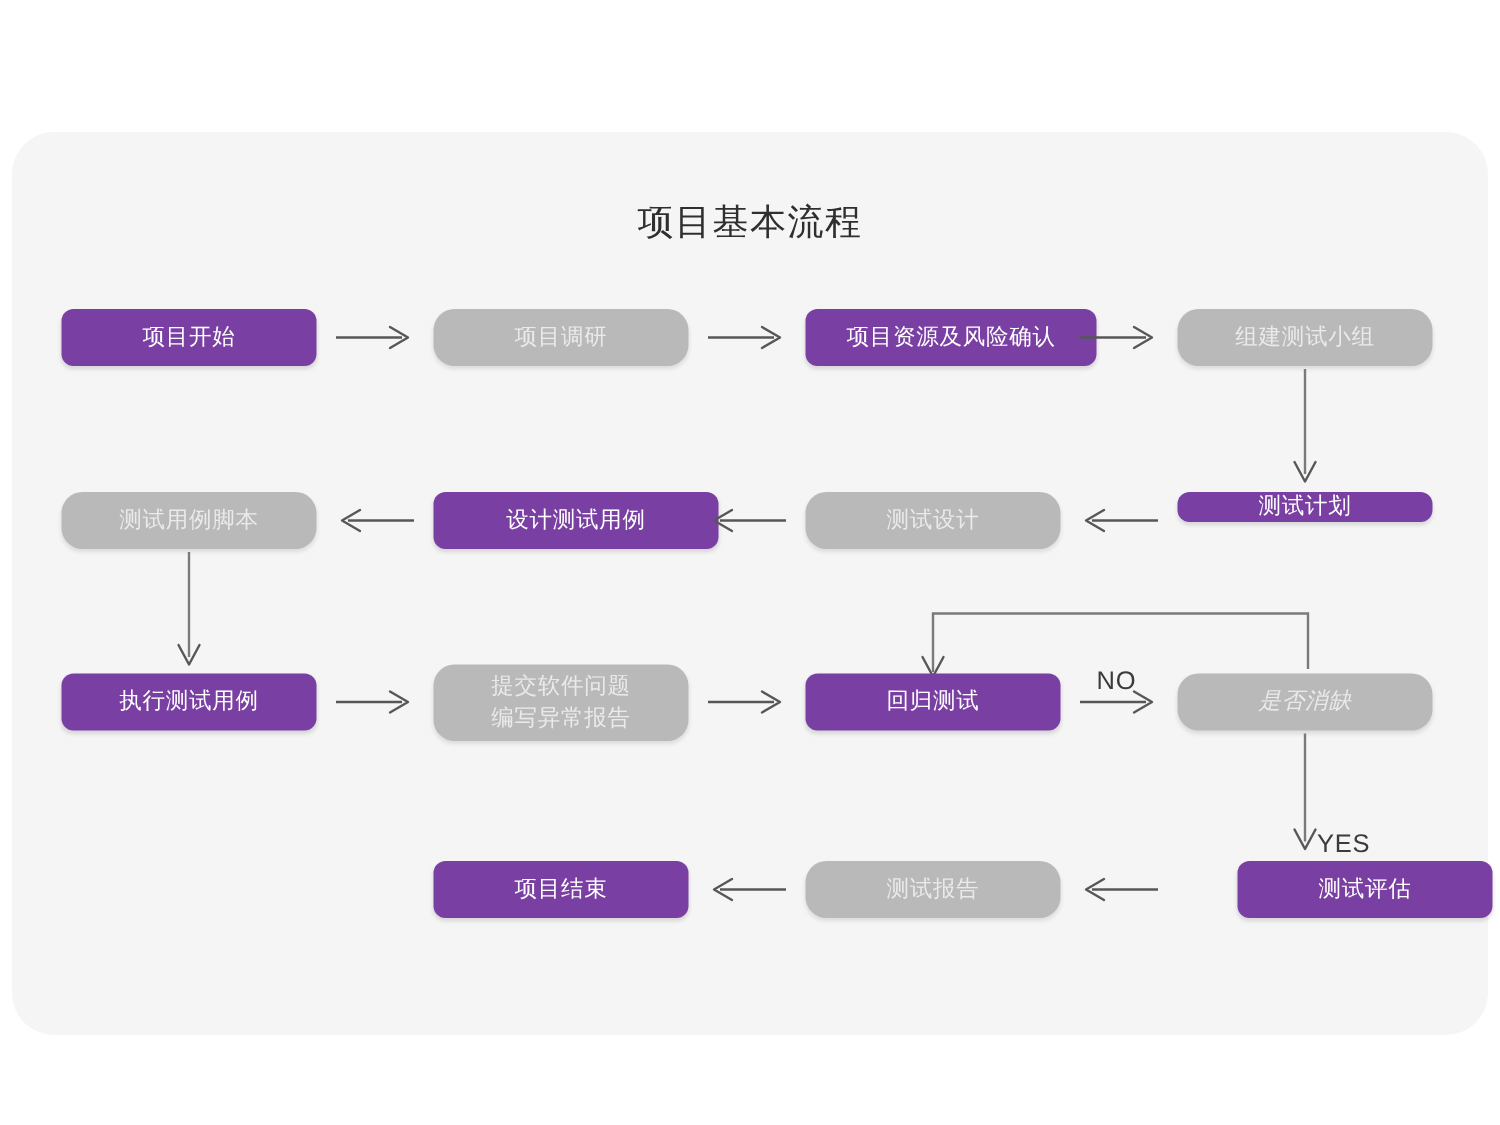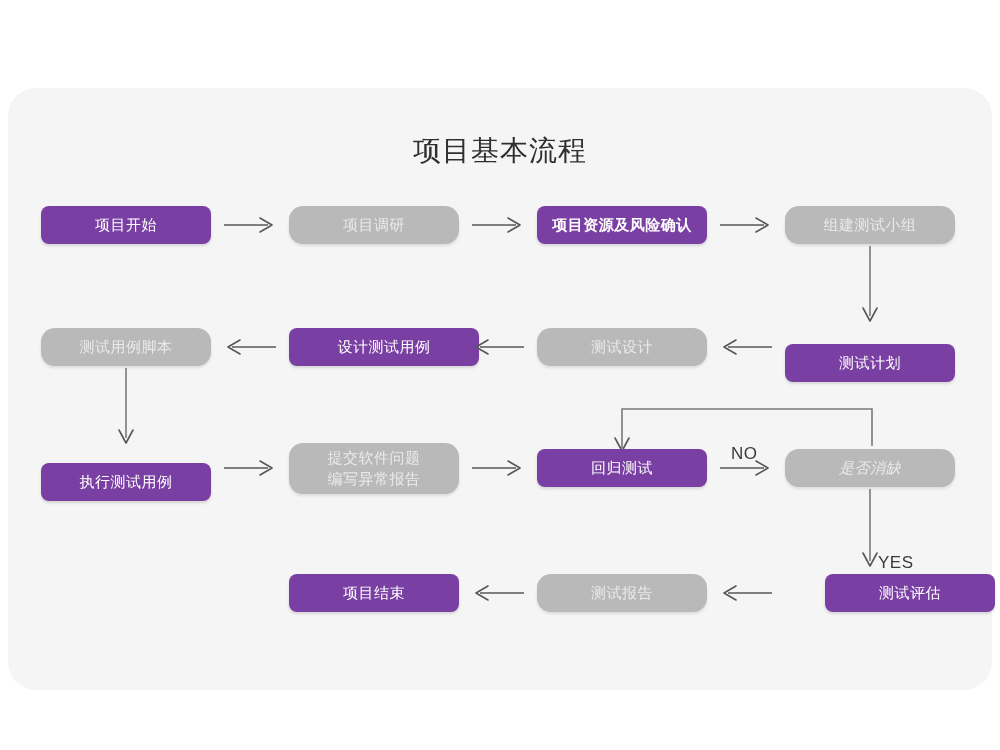--- a/index.html
+++ b/index.html
@@ -14,21 +14,21 @@
   .card{
     position:absolute;left:8px;top:88px;
     width:984px;height:602px;
     background:#f5f5f5;
     border-radius:28px;
   }
 
   .title{
     position:absolute;left:0;top:132px;width:1000px;
     text-align:center;
-    font-size:28px;
+    font-size:24px;
     color:#2f2f2f;
     letter-spacing:1px;
     font-weight:400;
   }
 
   
   .node{
     position:absolute;
     display:flex;align-items:center;justify-content:center;
     text-align:center;
@@ -86,21 +86,21 @@
     <span class="lbl">项目调研</span>
   </div>
 
   <div class="arrow" style="left:470px;top:215px;">
     <svg width="56" height="20" viewBox="0 0 56 20">
       <path d="M2 10 H46" stroke="#575757" stroke-width="1.6" fill="none"></path>
       <path d="M38 3 L50 10 L38 17" stroke="#575757" stroke-width="1.6" fill="none" stroke-linecap="round" stroke-linejoin="round"></path>
     </svg>
   </div>
 
-  <div class="node purple" style="left:537px;top:206px;width:170px;height:38px;font-weight:bold;">
+  <div class="node purple" style="left:537px;top:206px;width:194px;height:38px;">
     <span class="lbl">项目资源及风险确认</span>
   </div>
 
   <div class="arrow" style="left:718px;top:215px;">
     <svg width="56" height="20" viewBox="0 0 56 20">
       <path d="M2 10 H46" stroke="#575757" stroke-width="1.6" fill="none"></path>
       <path d="M38 3 L50 10 L38 17" stroke="#575757" stroke-width="1.6" fill="none" stroke-linecap="round" stroke-linejoin="round"></path>
     </svg>
   </div>
 
@@ -141,40 +141,40 @@
     <span class="lbl">测试设计</span>
   </div>
 
   <div class="arrow" style="left:718px;top:337px;">
     <svg width="56" height="20" viewBox="0 0 56 20">
       <path d="M10 10 H54" stroke="#575757" stroke-width="1.6" fill="none"></path>
       <path d="M18 3 L6 10 L18 17" stroke="#575757" stroke-width="1.6" fill="none" stroke-linecap="round" stroke-linejoin="round"></path>
     </svg>
   </div>
 
-  <div class="node purple" style="left:785px;top:344px;width:170px;height:38px;">
+  <div class="node purple" style="left:785px;top:328px;width:170px;height:20px;">
     <span class="lbl">测试计划</span>
   </div>
 
   <div class="arrow" style="left:112px;top:368px;">
     <svg width="28" height="82" viewBox="0 0 28 82">
       <path d="M14 0 V70" stroke="#7a7a7a" stroke-width="1.6" fill="none"></path>
       <path d="M7 62 L14 75 L21 62" stroke="#575757" stroke-width="1.6" fill="none" stroke-linecap="round" stroke-linejoin="round"></path>
     </svg>
   </div>
 
   <div class="arrow" style="left:610px;top:406px;">
     <svg width="276" height="46" viewBox="0 0 276 46">
       <path d="M12 42 V3 H262 V40" stroke="#7a7a7a" stroke-width="1.6" fill="none"></path>
       <path d="M5 32 L12 45 L19 32" stroke="#575757" stroke-width="1.6" fill="none" stroke-linecap="round" stroke-linejoin="round"></path>
     </svg>
   </div>
   <div class="loop-label" style="left:731px;top:412px;">NO</div>
 
-  <div class="node purple" style="left:41px;top:449px;width:170px;height:38px;margin-top:14px;">
+  <div class="node purple" style="left:41px;top:449px;width:170px;height:38px;">
     <span class="lbl">执行测试用例</span>
   </div>
 
   <div class="arrow" style="left:222px;top:458px;">
     <svg width="56" height="20" viewBox="0 0 56 20">
       <path d="M2 10 H46" stroke="#575757" stroke-width="1.6" fill="none"></path>
       <path d="M38 3 L50 10 L38 17" stroke="#575757" stroke-width="1.6" fill="none" stroke-linecap="round" stroke-linejoin="round"></path>
     </svg>
   </div>
 

